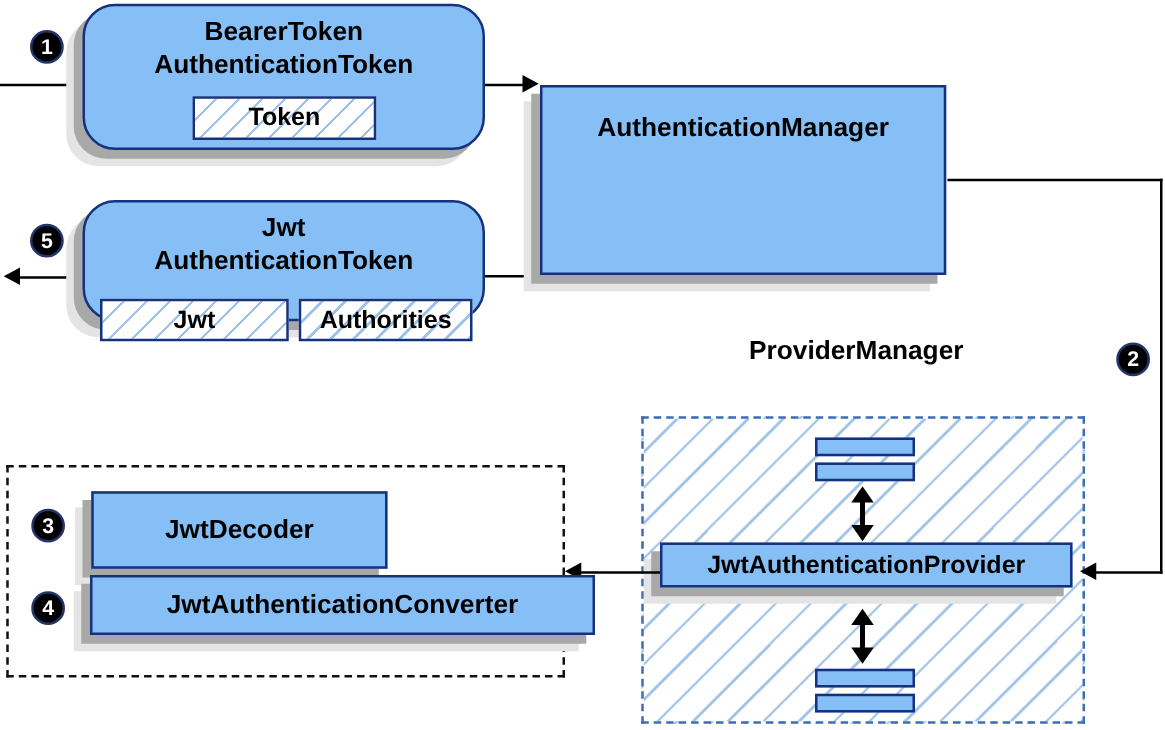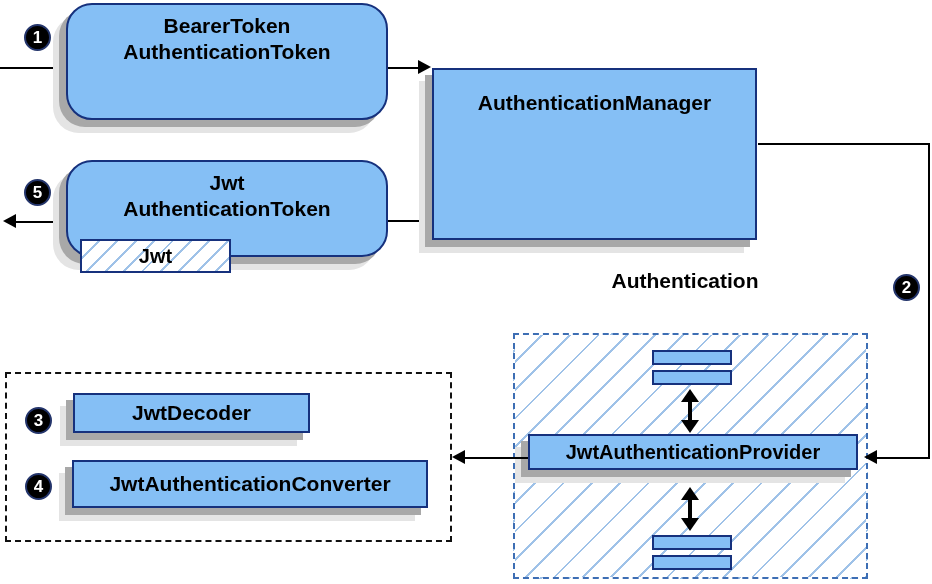--- a/index.html
+++ b/index.html
@@ -79,21 +79,21 @@
   <div class="hline" style="left:758px; top:143px; width:172px;"></div>
   <div class="vline" style="left:928px; top:143px; height:316px;"></div>
   <div class="hline" style="left:876px; top:457px; width:54px;"></div>
 
   <div class="hline" style="left:388px; top:220px; width:46px;"></div>
   <div class="hline" style="left:14px; top:221px; width:52px;"></div>
   <div class="arr-left" style="left:3px; top:214px;"></div>
 
   <div class="dashed-blue" style="left:513px; top:333px; width:355px; height:246px;"></div>
   <div class="group-title" style="left:535px; top:267px; width:300px;">
-    <div>Authentication</div>
+    <div>ProviderManager</div>
   </div>
 
   <div class="mini-rect" style="left:652px; top:350px;"></div>
   <div class="mini-rect" style="left:652px; top:370px;"></div>
   <div class="mini-rect" style="left:652px; top:535px;"></div>
   <div class="mini-rect" style="left:652px; top:555px;"></div>
 
   <div class="vdbl" style="left:681px; top:389px; height:44px;">
     <div class="tip-up"></div>
     <div class="stem"></div>
@@ -108,45 +108,51 @@
   <div class="arr-left" style="left:864px; top:450px;"></div>
 
   <div class="node shadowed plainbox" style="left:528px; top:434px; width:330px; height:36px; font-size:20px;">
     <span>JwtAuthenticationProvider</span>
   </div>
 
   <div class="hline" style="left:464px; top:457px; width:64px;"></div>
   <div class="arr-left" style="left:452px; top:450px;"></div>
 
   <div class="dashed-black" style="left:5px; top:372px; width:447px; height:170px;"></div>
-  <div class="node shadowed plainbox" style="left:73px; top:393px; width:237px; height:40px;">
+  <div class="node shadowed plainbox" style="left:73px; top:393px; width:237px; height:62px;">
     <span>JwtDecoder</span>
   </div>
-  <div class="node shadowed plainbox" style="left:72px; top:460px; width:356px; height:48px;">
+  <div class="node shadowed plainbox" style="left:72px; top:460px; width:404px; height:48px;">
     <span>JwtAuthenticationConverter</span>
   </div>
 
   <div class="node rounded shadowed" style="left:66px; top:3px; width:322px; height:117px;">
     <div class="node-title pt8">
       <div>BearerToken</div>
       <div>AuthenticationToken</div>
     </div>
+    <div class="chip" style="left:86px; top:72px; width:147px; height:35px;">
+      <span>Token</span>
+    </div>
   </div>
 
-  <div class="node shadowed" style="left:432px; top:68px; width:325px; height:172px;">
+  <div class="node shadowed" style="left:432px; top:68px; width:325px; height:152px;">
     <div class="node-title pt20">AuthenticationManager</div>
   </div>
 
   <div class="node rounded shadowed" style="left:66px; top:160px; width:322px; height:97px;">
     <div class="node-title pt8">
       <div>Jwt</div>
       <div>AuthenticationToken</div>
     </div>
     <div class="chip" style="left:12px; top:77px; width:151px; height:34px;">
       <span>Jwt</span>
+    </div>
+    <div class="chip" style="left:171px; top:77px; width:139px; height:34px;">
+      <span>Authorities</span>
     </div>
   </div>
 
   <div class="badge" style="left:24px; top:24px;">
     <span>1</span>
   </div>
   <div class="badge" style="left:893px; top:274px;">
     <span>2</span>
   </div>
   <div class="badge" style="left:25px; top:407px;">

